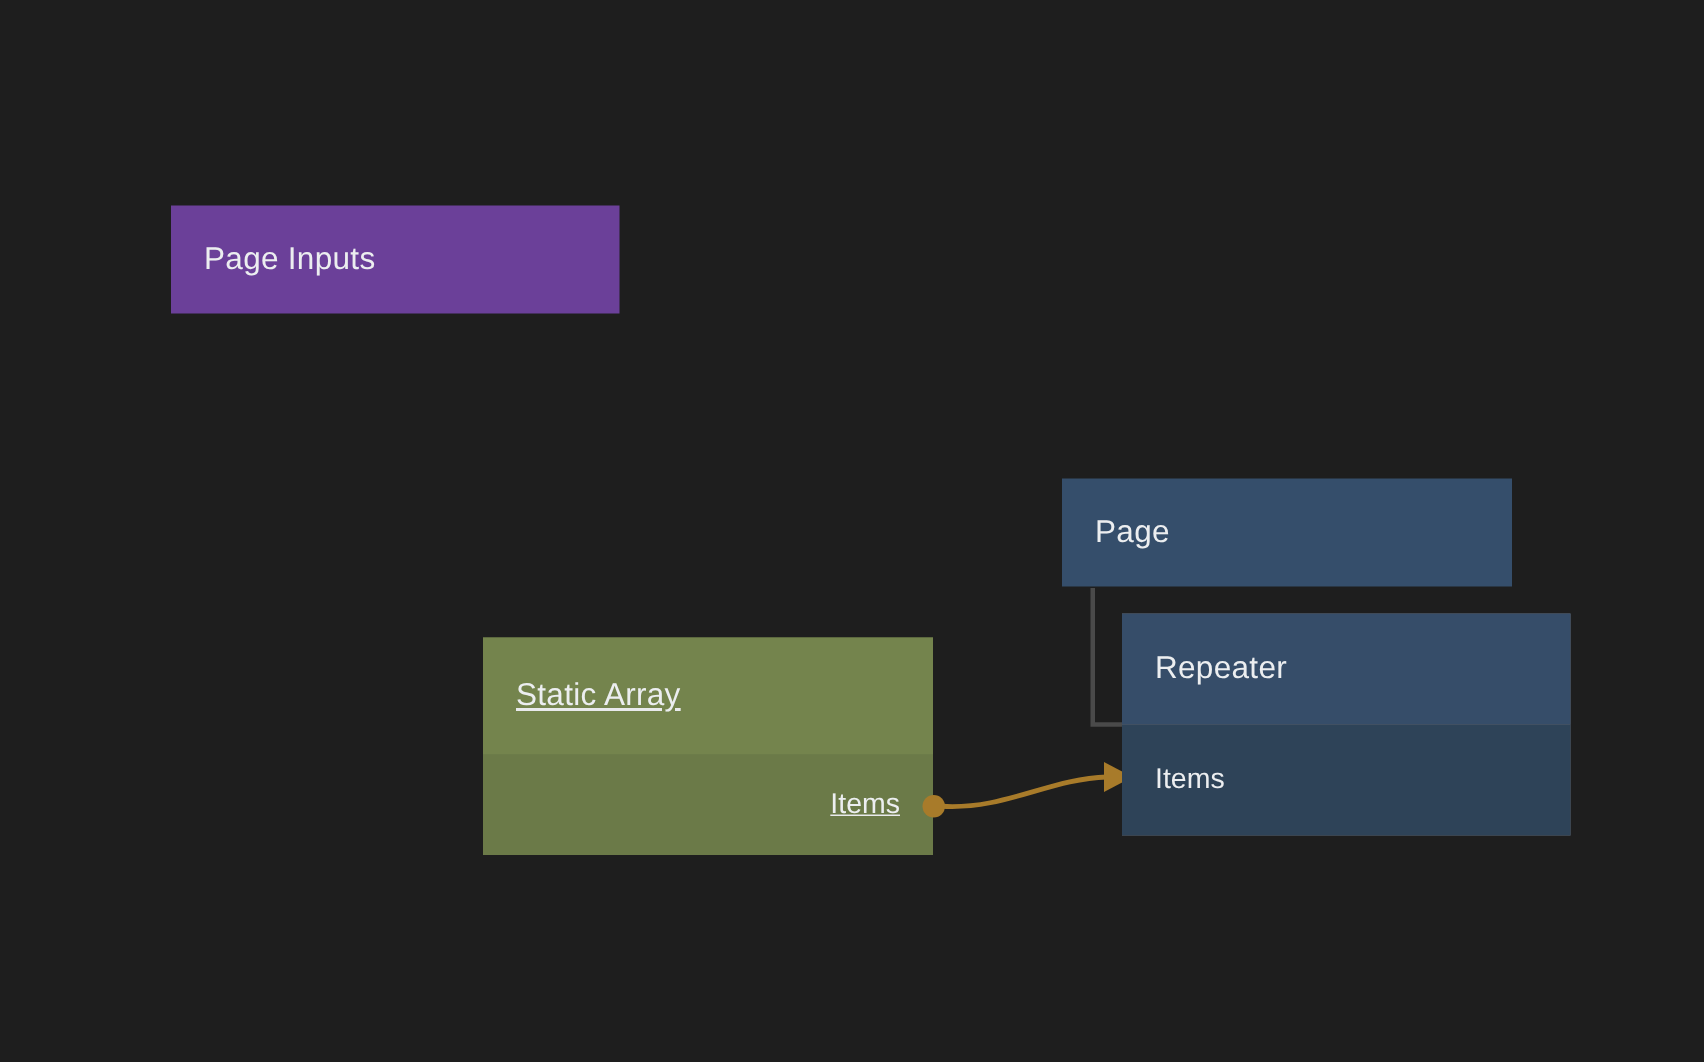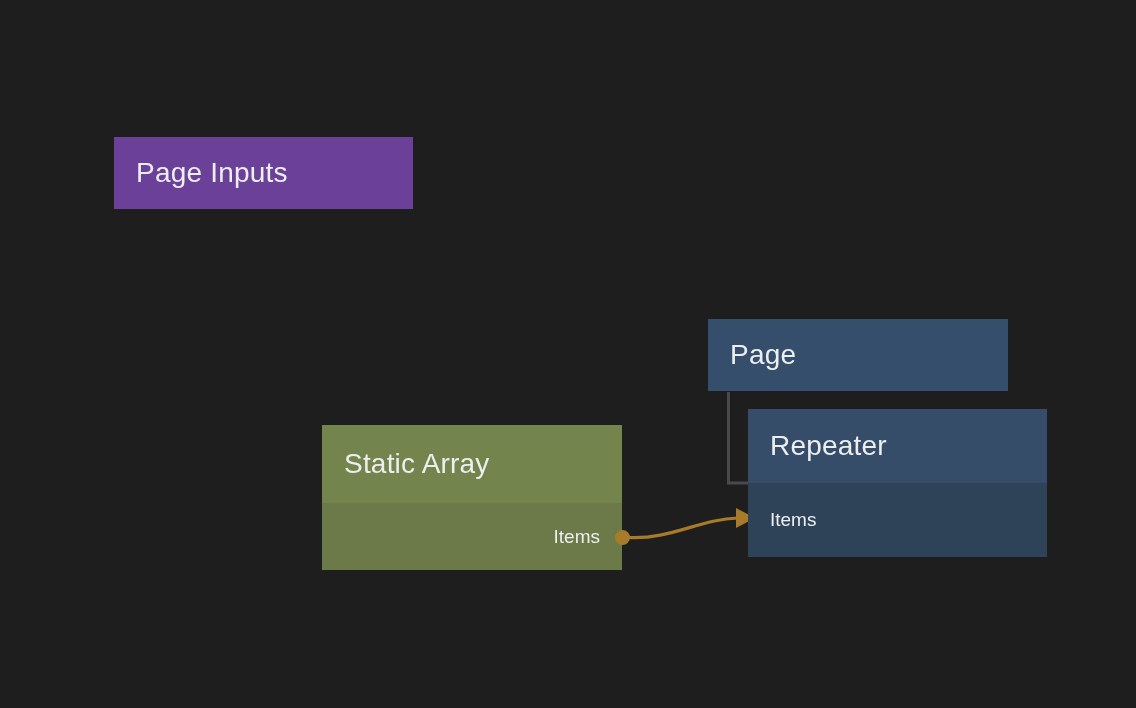--- a/index.html
+++ b/index.html
@@ -24,21 +24,21 @@
   .node {
     position: absolute;
     box-sizing: border-box;
     color: #e9eaec;
   }
   .node-header {
     display: flex;
     align-items: center;
     box-sizing: border-box;
     padding: 2px 22px;
-    font-size: 28px;
+    font-size: 21px;
     font-weight: 400;
     letter-spacing: 0.2px;
     color: #eceef0;
     white-space: nowrap;
   }
   .node-row {
     display: flex;
     align-items: center;
     box-sizing: border-box;
     padding: 0 22px;
@@ -77,20 +77,21 @@
   }
   #node-repeater .node-row {
     height: 74px;
     background: #2e4358;
   }
 
   #node-static-array {
     left: 322px;  top: 425px;
     width: 300px; height: 145px;
     background: #6b7a48;
+    text-decoration: underline;
   }
   #node-static-array .node-header {
     height: 78px;
     background: #74844d;
   }
   #node-static-array .node-row {
     height: 67px;
     background: #6b7a48;
   }
 

